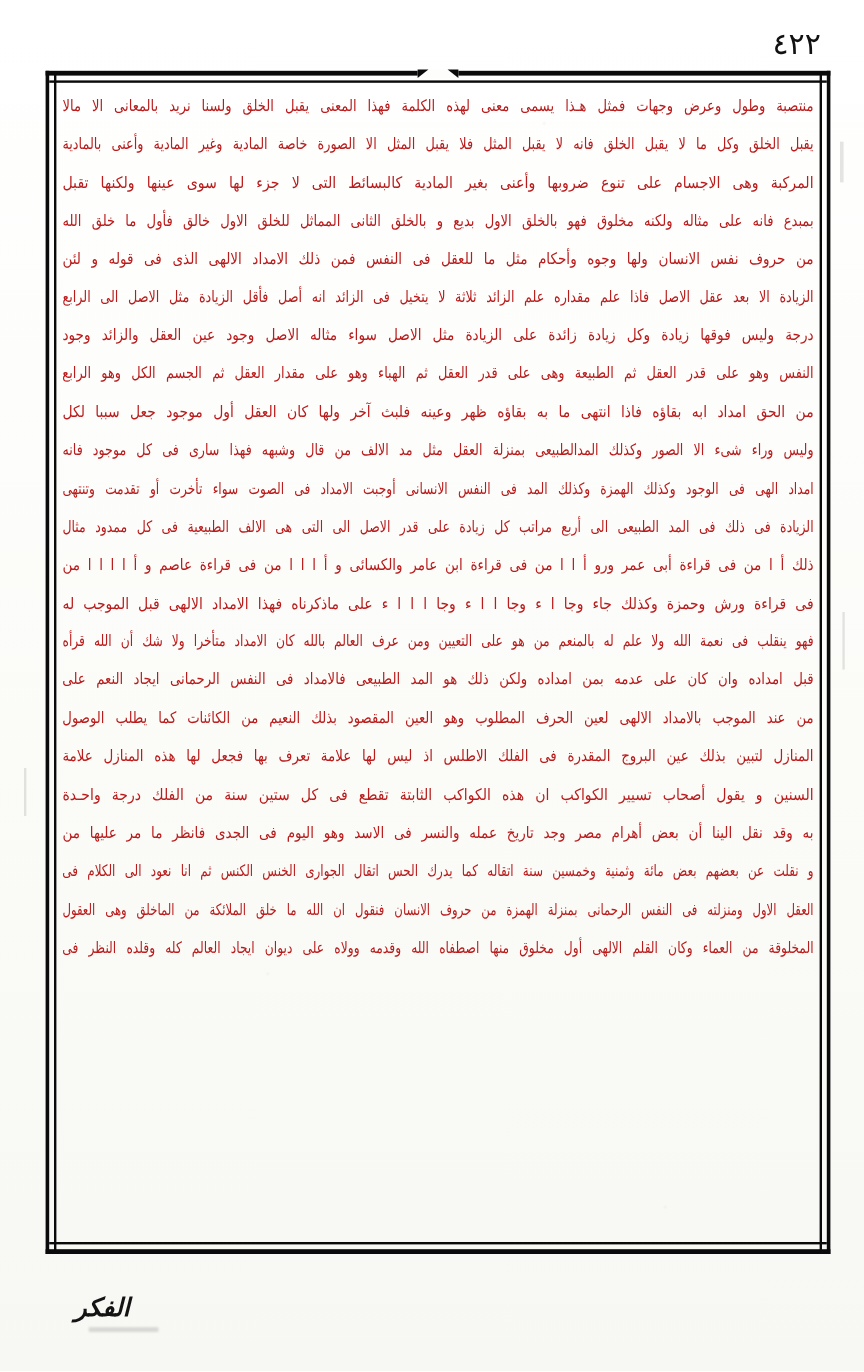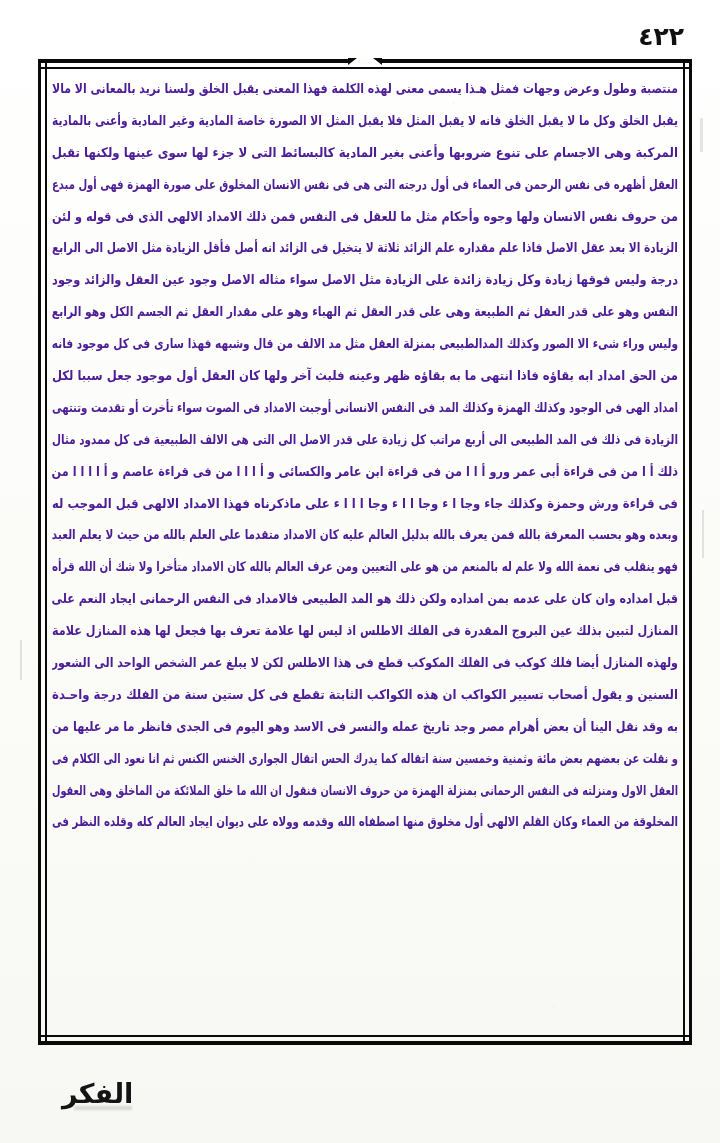--- a/index.html
+++ b/index.html
@@ -37,21 +37,21 @@
     pointer-events: none;
   }
 
   
   #folio {
     position: absolute;
     top: 22px;
     right: 36px;
     font-family: "DejaVu Sans", sans-serif;
     font-size: 25px;
-    font-weight: 700;
+    font-weight: 400;
     color: #111;
     letter-spacing: 1px;
     direction: rtl;
   }
 
   
   #frame {
     position: absolute;
     left: 38px;
     top: 59px;
@@ -113,45 +113,46 @@
     text-align: justify;
     text-align-last: justify;
     overflow: hidden;
   }
   .line {
     display: block;
     font-family: "DejaVu Sans", sans-serif;
     font-size: 13.2px;
     line-height: 31.9px;
     height: 31.9px;
-    color: #4c1d95;
+    color: #b91c1c;
     white-space: nowrap;
     direction: rtl;
     text-align: justify;
-    font-weight: 700;
+    font-weight: 400;
     letter-spacing: -0.2px;
     transform-origin: right center;
   }
   .line > span {
     display: inline-block;
     width: 100%;
     text-align: justify;
     text-align-last: justify;
   }
 
   
   #catchword {
     position: absolute;
     left: 62px;
     top: 1078px;
     direction: rtl;
     font-family: "DejaVu Sans", sans-serif;
-    font-size: 27px;
+    font-size: 21px;
     font-weight: 700;
     color: #141414;
+    font-style: italic;
   }
 
   
   #catchword-smudge {
     position: absolute;
     left: 74px;
     top: 1106px;
     width: 58px;
     height: 4px;
     background: rgba(0,0,0,.13);
@@ -185,36 +186,35 @@
     <div class="rule" id="rule-left-inner"></div>
     <div class="rule" id="rule-right-outer"></div>
     <div class="rule" id="rule-right-inner"></div>
 
     <div id="top-notch"></div>
 
     <div id="textblock">
         <div class="line"><span style="white-space: nowrap; display: inline-block; width: 756px; transform-origin: right center; transform: scaleX(0.828);">منتصبة وطول وعرض وجهات فمثل هـذا يسمى معنى لهذه الكلمة فهذا المعنى يقبل الخلق ولسنا نريد بالمعانى الا مالا</span></div>
         <div class="line"><span style="white-space: nowrap; display: inline-block; width: 773px; transform-origin: right center; transform: scaleX(0.8098);">يقبل الخلق وكل ما لا يقبل الخلق فانه لا يقبل المثل فلا يقبل المثل الا الصورة خاصة المادية وغير المادية وأعنى بالمادية</span></div>
         <div class="line"><span style="white-space: nowrap; display: inline-block; width: 700px; transform-origin: right center; transform: scaleX(0.8943);">المركبة وهى الاجسام على تنوع ضروبها وأعنى بغير المادية كالبسائط التى لا جزء لها سوى عينها ولكنها تقبل</span></div>
-        <div class="line"><span style="white-space: nowrap; display: inline-block; width: 822px; transform-origin: right center; transform: scaleX(0.7616);">العقل أظهره فى نفس الرحمن فى العماء فى أول درجته التى هى فى نفس الانسان المخلوق على صورة الهمزة فهى أول مبدع</span></div>
+        <div class="line"><span style="white-space: nowrap; display: inline-block; width: 754px; transform-origin: right center; transform: scaleX(0.8302);">بمبدع فانه على مثاله ولكنه مخلوق فهو بالخلق الاول بديع و بالخلق الثانى المماثل للخلق الاول خالق فأول ما خلق الله</span></div>
         <div class="line"><span style="white-space: nowrap; display: inline-block; width: 730px; transform-origin: right center; transform: scaleX(0.8575);">من حروف نفس الانسان ولها وجوه وأحكام مثل ما للعقل فى النفس فمن ذلك الامداد الالهى الذى فى قوله و لئن</span></div>
         <div class="line"><span style="white-space: nowrap; display: inline-block; width: 778px; transform-origin: right center; transform: scaleX(0.8046);">الزيادة الا بعد عقل الاصل فاذا علم مقداره علم الزائد ثلاثة لا يتخيل فى الزائد انه أصل فأقل الزيادة مثل الاصل الى الرابع</span></div>
         <div class="line"><span style="white-space: nowrap; display: inline-block; width: 725px; transform-origin: right center; transform: scaleX(0.8634);">درجة وليس فوقها زيادة وكل زيادة زائدة على الزيادة مثل الاصل سواء مثاله الاصل وجود عين العقل والزائد وجود</span></div>
         <div class="line"><span style="white-space: nowrap; display: inline-block; width: 767px; transform-origin: right center; transform: scaleX(0.8162);">النفس وهو على قدر العقل ثم الطبيعة وهى على قدر العقل ثم الهباء وهو على مقدار العقل ثم الجسم الكل وهو الرابع</span></div>
+        <div class="line"><span style="white-space: nowrap; display: inline-block; width: 712px; transform-origin: right center; transform: scaleX(0.8792);">من الحق امداد ابه بقاؤه فاذا انتهى ما به بقاؤه ظهر وعينه فلبث آخر ولها كان العقل أول موجود جعل سببا لكل</span></div>
         <div class="line"><span style="white-space: nowrap; display: inline-block; width: 781px; transform-origin: right center; transform: scaleX(0.8015);">وليس وراء شىء الا الصور وكذلك المدالطبيعى بمنزلة العقل مثل مد الالف من قال وشبهه فهذا سارى فى كل موجود فانه</span></div>
-        <div class="line"><span style="white-space: nowrap; display: inline-block; width: 712px; transform-origin: right center; transform: scaleX(0.8792);">من الحق امداد ابه بقاؤه فاذا انتهى ما به بقاؤه ظهر وعينه فلبث آخر ولها كان العقل أول موجود جعل سببا لكل</span></div>
         <div class="line"><span style="white-space: nowrap; display: inline-block; width: 811px; transform-origin: right center; transform: scaleX(0.7719);">امداد الهى فى الوجود وكذلك الهمزة وكذلك المد فى النفس الانسانى أوجبت الامداد فى الصوت سواء تأخرت أو تقدمت وتنتهى</span></div>
         <div class="line"><span style="white-space: nowrap; display: inline-block; width: 795px; transform-origin: right center; transform: scaleX(0.7874);">الزيادة فى ذلك فى المد الطبيعى الى أربع مراتب كل زيادة على قدر الاصل الى التى هى الالف الطبيعية فى كل ممدود مثال</span></div>
         <div class="line"><span style="white-space: nowrap; display: inline-block; width: 732px; transform-origin: right center; transform: scaleX(0.8552);">ذلك أ ا من فى قراءة أبى عمر ورو أ ا ا من فى قراءة ابن عامر والكسائى و أ ا ا ا من فى قراءة عاصم و أ ا ا ا ا من</span></div>
         <div class="line"><span style="white-space: nowrap; display: inline-block; width: 709px; transform-origin: right center; transform: scaleX(0.8829);">فى قراءة ورش وحمزة وكذلك جاء وجا ا ء وجا ا ا ء وجا ا ا ا ء على ماذكرناه فهذا الامداد الالهى قبل الموجب له</span></div>
-        <div class="line"><span style="white-space: nowrap; display: inline-block; width: 786px; transform-origin: right center; transform: scaleX(0.7964);">وبعده وهو بحسب المعرفة بالله فمن يعرف بالله بدليل العالم عليه كان الامداد متقدما على العلم بالله من حيث لا يعلم العبد</span></div>
         <div class="line"><span style="white-space: nowrap; display: inline-block; width: 805px; transform-origin: right center; transform: scaleX(0.7776);">فهو ينقلب فى نعمة الله ولا علم له بالمنعم من هو على التعيين ومن عرف العالم بالله كان الامداد متأخرا ولا شك أن الله قرأه</span></div>
         <div class="line"><span style="white-space: nowrap; display: inline-block; width: 745px; transform-origin: right center; transform: scaleX(0.8403);">قبل امداده وان كان على عدمه بمن امداده ولكن ذلك هو المد الطبيعى فالامداد فى النفس الرحمانى ايجاد النعم على</span></div>
+        <div class="line"><span style="white-space: nowrap; display: inline-block; width: 751px; transform-origin: right center; transform: scaleX(0.8336);">من عند الموجب بالامداد الالهى لعين الحرف المطلوب وهو العين المقصود بذلك النعيم من الكائنات كما يطلب الوصول</span></div>
         <div class="line"><span style="white-space: nowrap; display: inline-block; width: 737px; transform-origin: right center; transform: scaleX(0.8494);">المنازل لتبين بذلك عين البروج المقدرة فى الفلك الاطلس اذ ليس لها علامة تعرف بها فجعل لها هذه المنازل علامة</span></div>
-        <div class="line"><span style="white-space: nowrap; display: inline-block; width: 746px; transform-origin: right center; transform: scaleX(0.8391);">ولهذه المنازل أيضا فلك كوكب فى الفلك المكوكب قطع فى هذا الاطلس لكن لا يبلغ عمر الشخص الواحد الى الشعور</span></div>
         <div class="line"><span style="white-space: nowrap; display: inline-block; width: 705px; transform-origin: right center; transform: scaleX(0.8879);">السنين و يقول أصحاب تسيير الكواكب ان هذه الكواكب الثابتة تقطع فى كل ستين سنة من الفلك درجة واحـدة</span></div>
         <div class="line"><span style="white-space: nowrap; display: inline-block; width: 733px; transform-origin: right center; transform: scaleX(0.854);">به وقد نقل الينا أن بعض أهرام مصر وجد تاريخ عمله والنسر فى الاسد وهو اليوم فى الجدى فانظر ما مر عليها من</span></div>
         <div class="line"><span style="white-space: nowrap; display: inline-block; width: 827px; transform-origin: right center; transform: scaleX(0.757);">و نقلت عن بعضهم بعض مائة وثمنية وخمسين سنة اتقاله كما يدرك الحس اتقال الجوارى الخنس الكنس ثم انا نعود الى الكلام فى</span></div>
         <div class="line"><span style="white-space: nowrap; display: inline-block; width: 848px; transform-origin: right center; transform: scaleX(0.7382);">العقل الاول ومنزلته فى النفس الرحمانى بمنزلة الهمزة من حروف الانسان فنقول ان الله ما خلق الملائكة من الماخلق وهى العقول</span></div>
         <div class="line"><span style="white-space: nowrap; display: inline-block; width: 808px; transform-origin: right center; transform: scaleX(0.7748);">المخلوقة من العماء وكان القلم الالهى أول مخلوق منها اصطفاه الله وقدمه وولاه على ديوان ايجاد العالم كله وقلده النظر فى</span></div>
       </div>
   </div>
 
   <div id="catchword">الفكر</div>
   <div id="catchword-smudge"></div>

